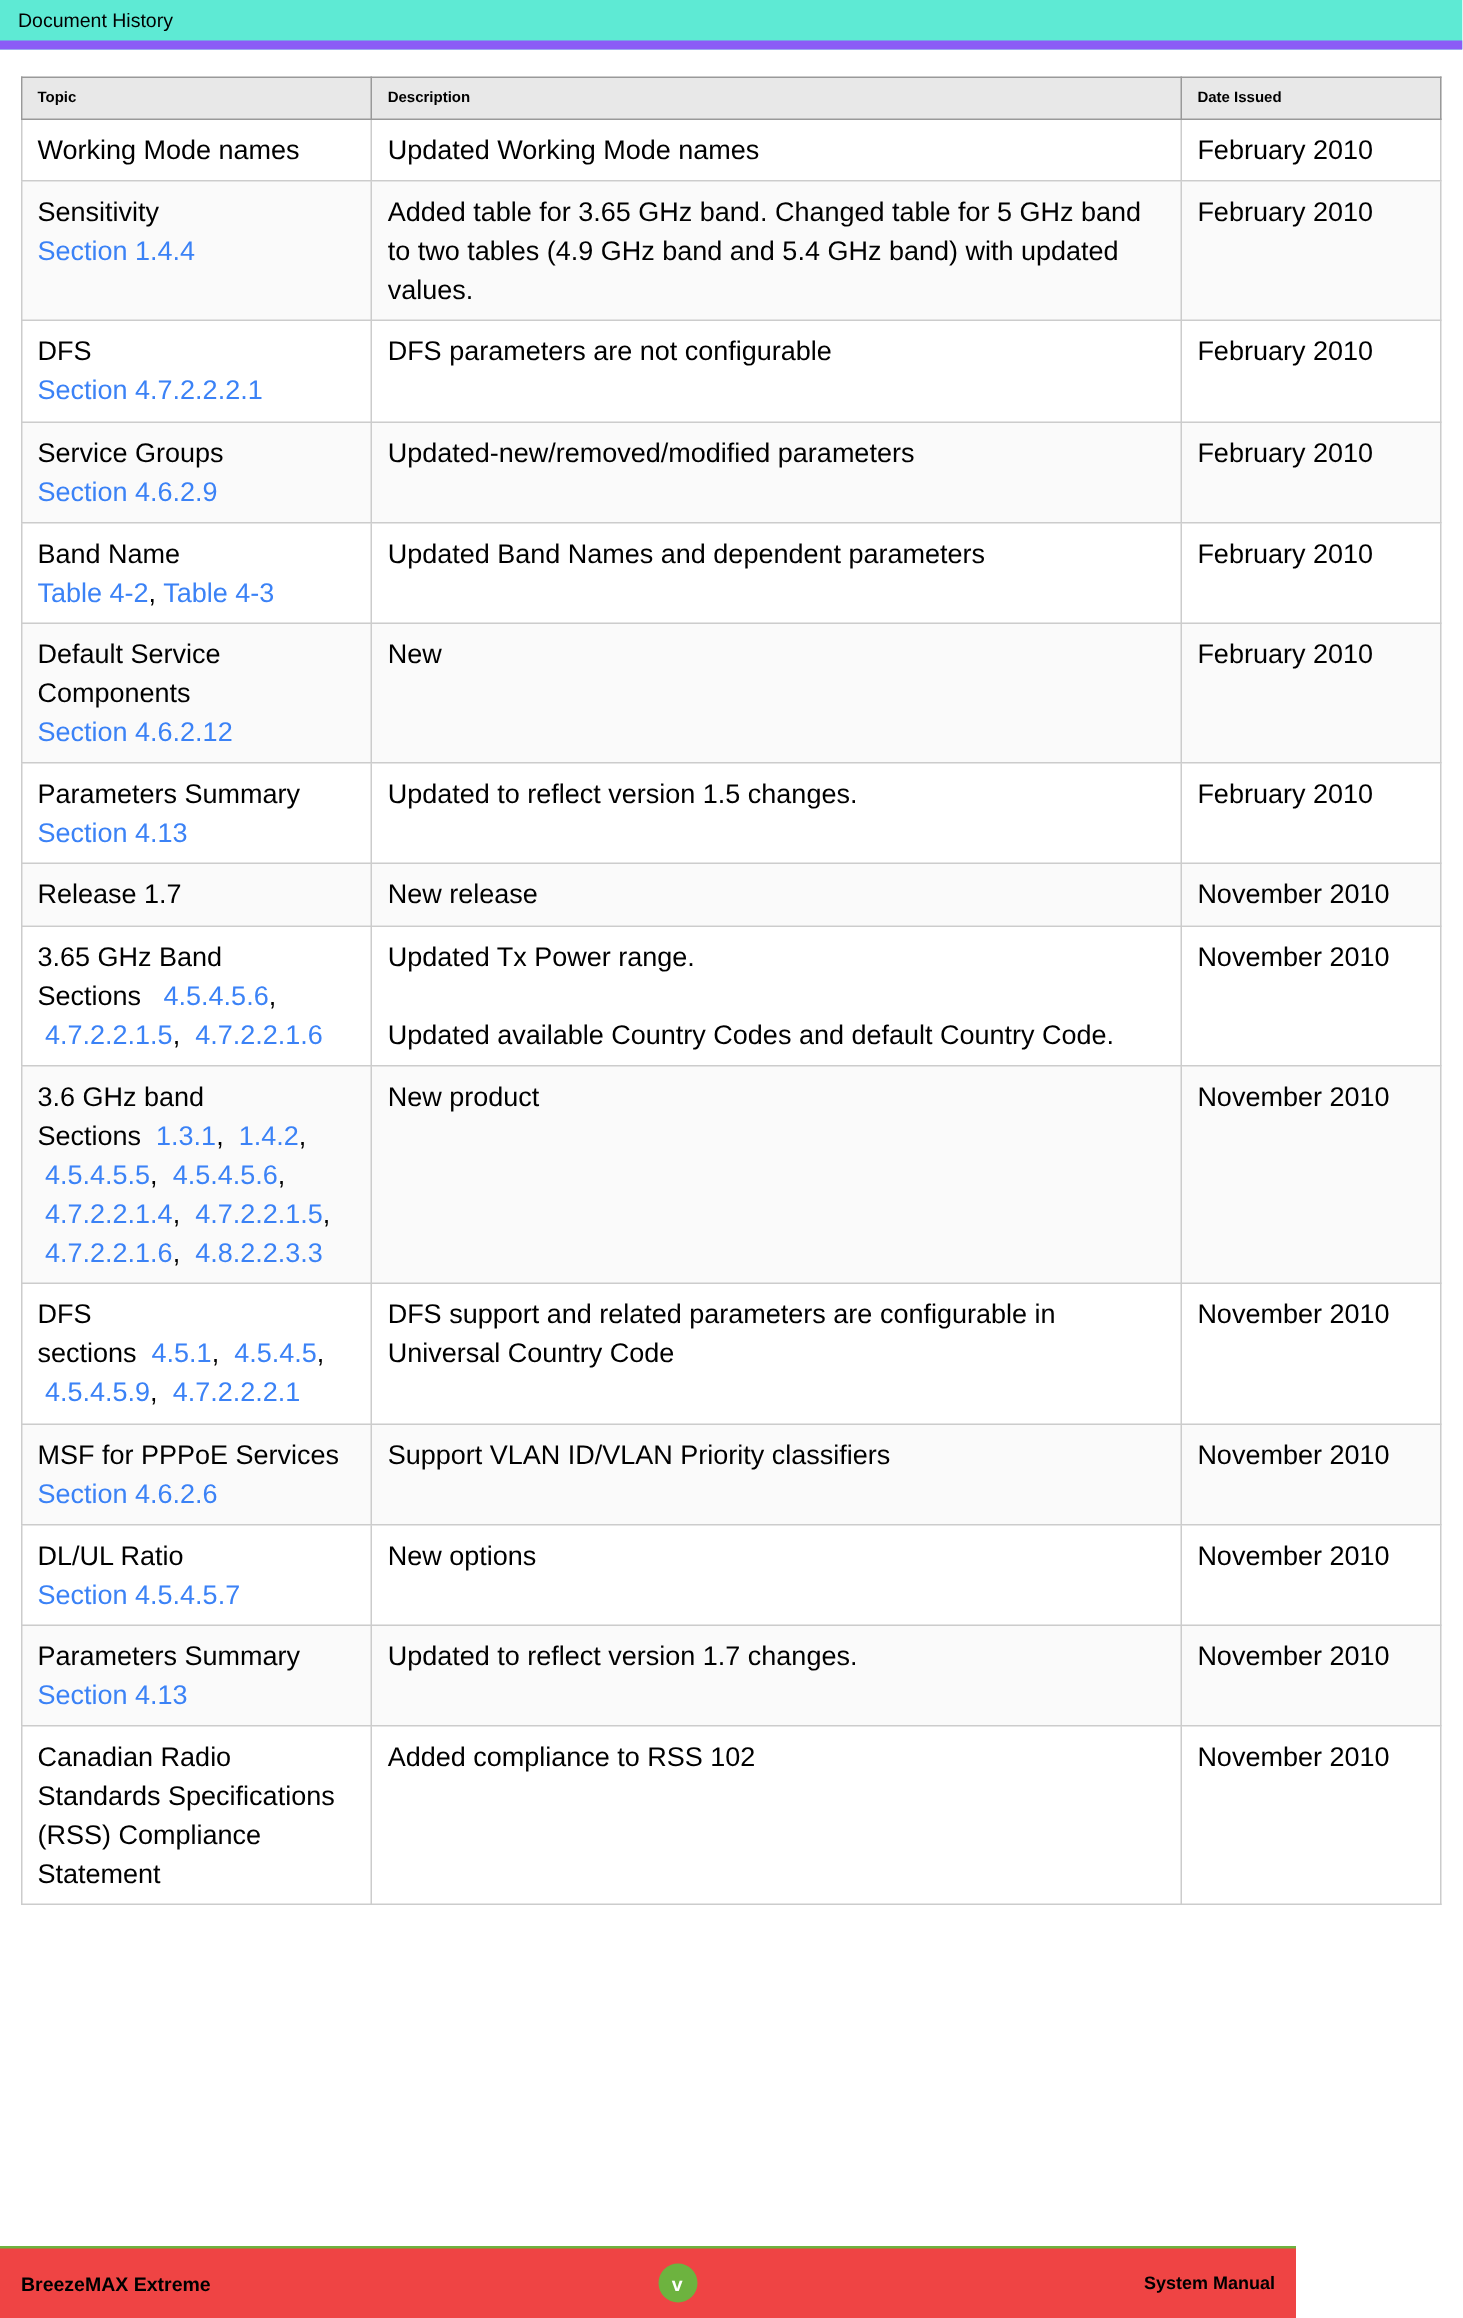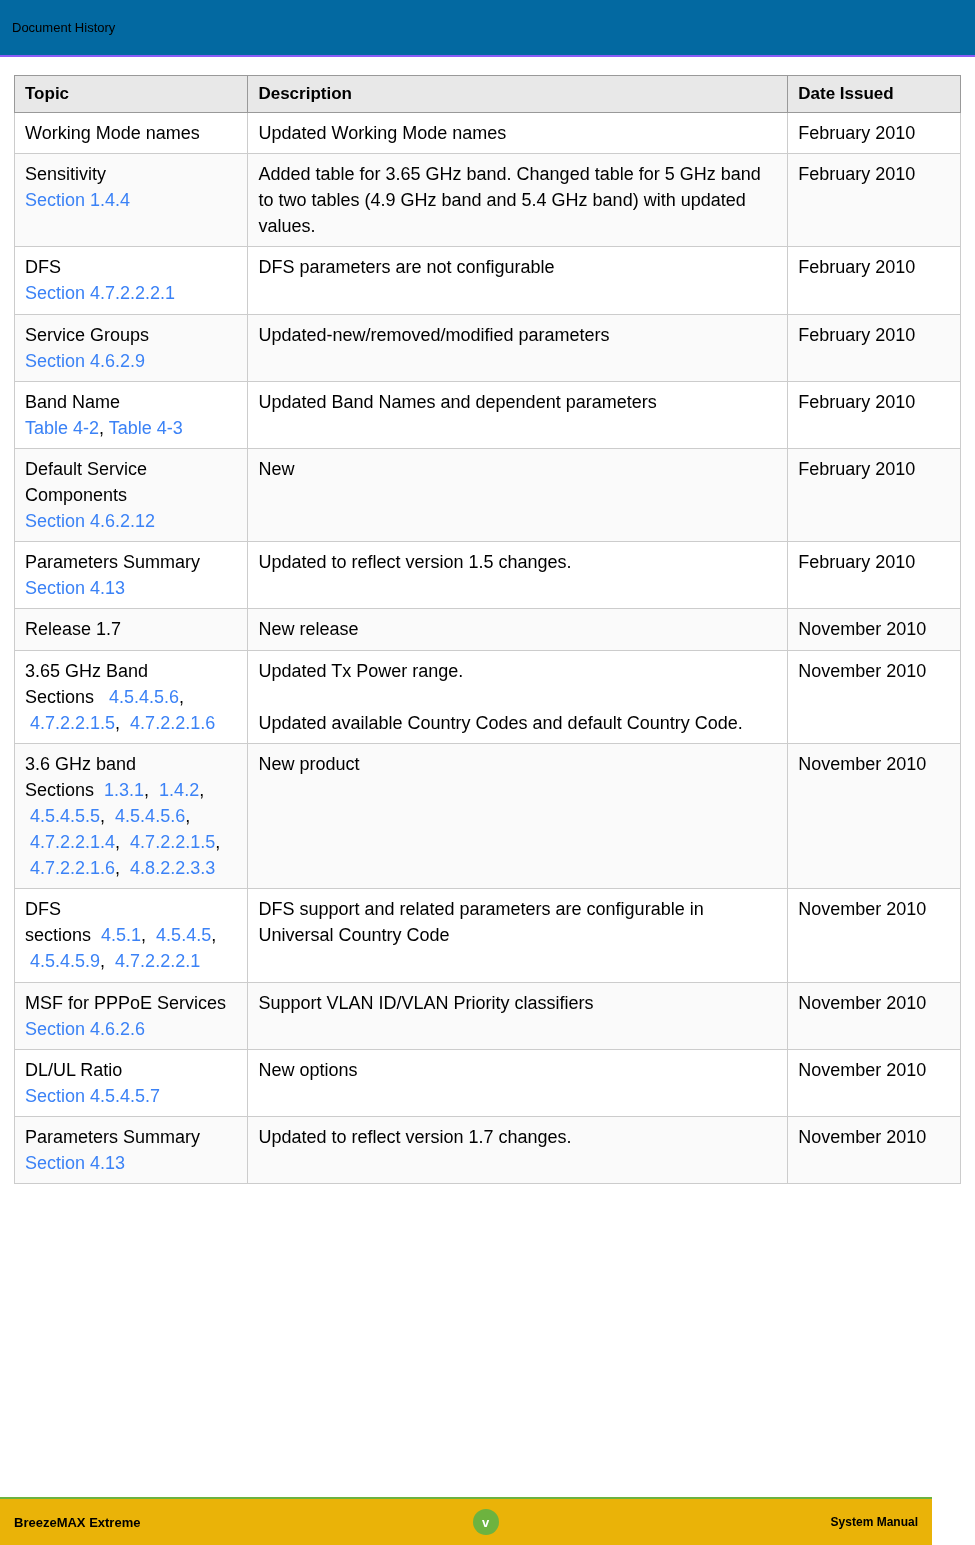--- a/index.html
+++ b/index.html
@@ -9,23 +9,23 @@
       background: #fff;
       color: #000;
       width: 975px;
       min-height: 1545px;
     }
 
     
     .header-bar {
       display: flex;
       align-items: center;
-      border-bottom: 2px solid #8b5cf6;
-      padding: 20px 12px;
-      background: #0369a1;
+      border-bottom: 6px solid #8b5cf6;
+      padding: 6px 12px;
+      background: #5eead4;
     }
     .header-title {
       font-size: 13px;
       font-weight: normal;
       color: #000;
     }
 
     
     .main-content {
       padding: 18px 14px;
@@ -33,21 +33,21 @@
 
     
     .doc-table {
       width: 100%;
       border-collapse: collapse;
       border: 1px solid #999;
     }
     .doc-table th {
       background: #e8e8e8;
       font-weight: bold;
-      font-size: 17px;
+      font-size: 10px;
       padding: 8px 10px;
       text-align: left;
       border: 1px solid #999;
     }
     .doc-table td {
       padding: 7px 10px;
       border: 1px solid #ccc;
       vertical-align: top;
       font-size: 18px;
       line-height: 1.45;
@@ -70,27 +70,27 @@
     }
     .date-cell {
       width: 160px;
       margin-left: 24px;
     }
 
     
     .footer {
       position: fixed;
       bottom: 0;
-      width: 932px;
+      width: 864px;
       display: flex;
       justify-content: space-between;
       align-items: center;
       padding: 10px 14px;
       border-top: 2px solid #6db33f;
-      background: #eab308;
+      background: #ef4444;
     }
     .footer-left {
       font-size: 13px;
       font-weight: bold;
       color: #000;
     }
     .footer-right {
       font-size: 12px;
       font-weight: bold;
       color: #000;
@@ -188,20 +188,25 @@
         <tr>
           <td class="topic-cell">DL/UL Ratio<br><a class="link-text" href="#">Section 4.5.4.5.7</a></td>
           <td class="desc-cell">New options</td>
           <td class="date-cell">November 2010</td>
         </tr>
         <tr>
           <td class="topic-cell">Parameters Summary<br><a class="link-text" href="#">Section 4.13</a></td>
           <td class="desc-cell">Updated to reflect version 1.7 changes.</td>
           <td class="date-cell">November 2010</td>
         </tr>
+        <tr>
+          <td class="topic-cell">Canadian Radio Standards Specifications (RSS) Compliance Statement</td>
+          <td class="desc-cell">Added compliance to RSS 102</td>
+          <td class="date-cell">November 2010</td>
+        </tr>
       </tbody>
   </table>
 </div>
 
 <div class="footer">
   <span class="footer-left">BreezeMAX Extreme</span>
   <div class="footer-page">v</div>
   <span class="footer-right">System Manual</span>
 </div>
 

